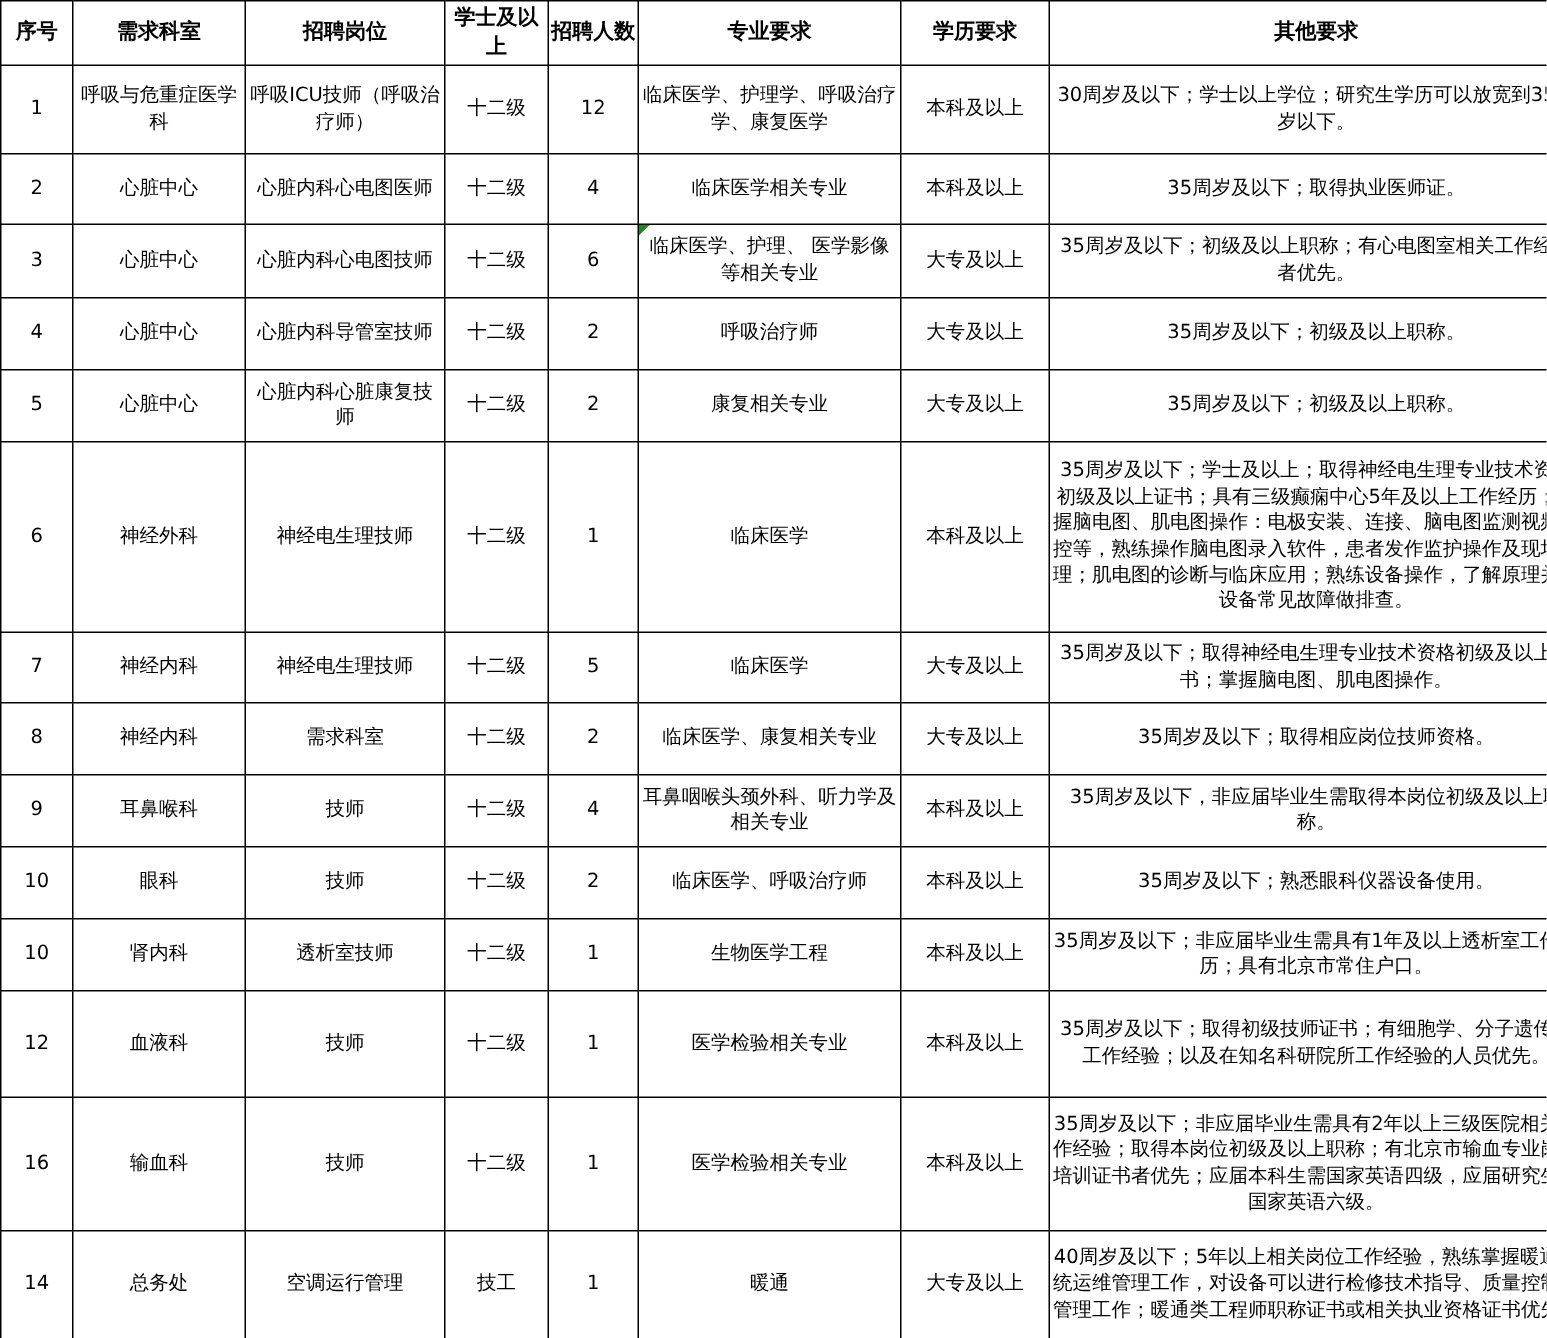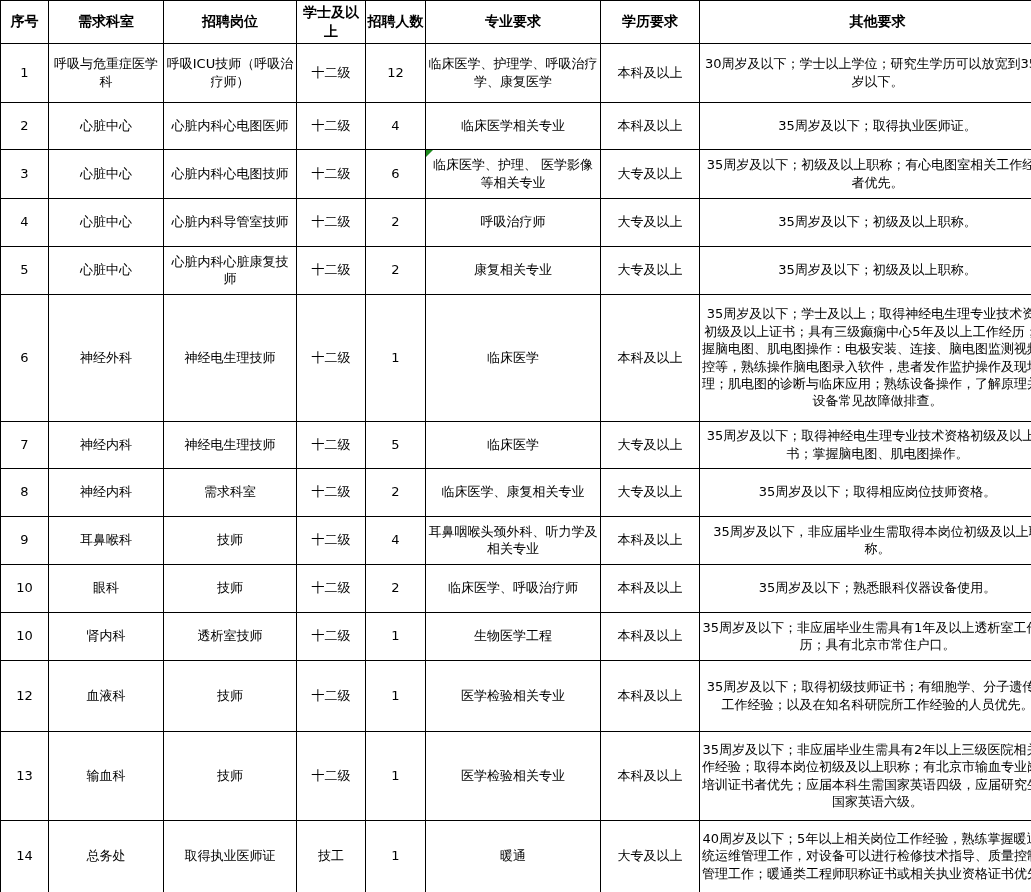--- a/index.html
+++ b/index.html
@@ -207,33 +207,33 @@
           <td class="col-no"><span>12</span></td>
           <td class="col-department"><span>血液科</span></td>
           <td class="col-position"><span>技师</span></td>
           <td class="col-level"><span>十二级</span></td>
           <td class="col-count"><span>1</span></td>
           <td class="col-major"><span>医学检验相关专业</span></td>
           <td class="col-education"><span>本科及以上</span></td>
           <td class="col-other"><span>35周岁及以下；取得初级技师证书；有细胞学、分子遗传学工作经验；以及在知名科研院所工作经验的人员优先。</span></td>
         </tr>
         <tr>
-          <td class="col-no"><span>13</span></td>
+          <td class="col-no"><span>16</span></td>
           <td class="col-department"><span>输血科</span></td>
           <td class="col-position"><span>技师</span></td>
           <td class="col-level"><span>十二级</span></td>
           <td class="col-count"><span>1</span></td>
           <td class="col-major"><span>医学检验相关专业</span></td>
           <td class="col-education"><span>本科及以上</span></td>
           <td class="col-other"><span>35周岁及以下；非应届毕业生需具有2年以上三级医院相关工作经验；取得本岗位初级及以上职称；有北京市输血专业岗位培训证书者优先；应届本科生需国家英语四级，应届研究生需国家英语六级。</span></td>
         </tr>
         <tr>
           <td class="col-no"><span>14</span></td>
           <td class="col-department"><span>总务处</span></td>
-          <td class="col-position"><span>取得执业医师证</span></td>
+          <td class="col-position"><span>空调运行管理</span></td>
           <td class="col-level"><span>技工</span></td>
           <td class="col-count"><span>1</span></td>
           <td class="col-major"><span>暖通</span></td>
           <td class="col-education"><span>大专及以上</span></td>
           <td class="col-other"><span>40周岁及以下；5年以上相关岗位工作经验，熟练掌握暖通系统运维管理工作，对设备可以进行检修技术指导、质量控制和管理工作；暖通类工程师职称证书或相关执业资格证书优先。</span></td>
         </tr>
       </tbody>
   </table>
 </div>
 

